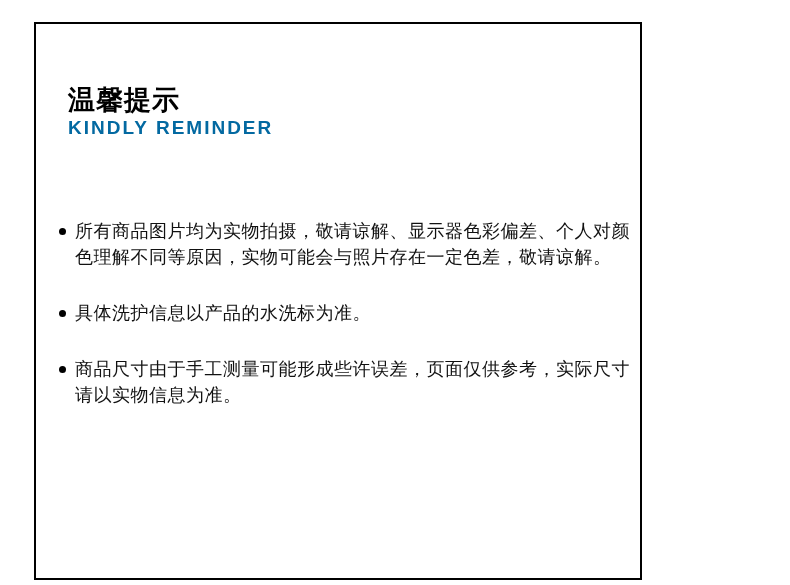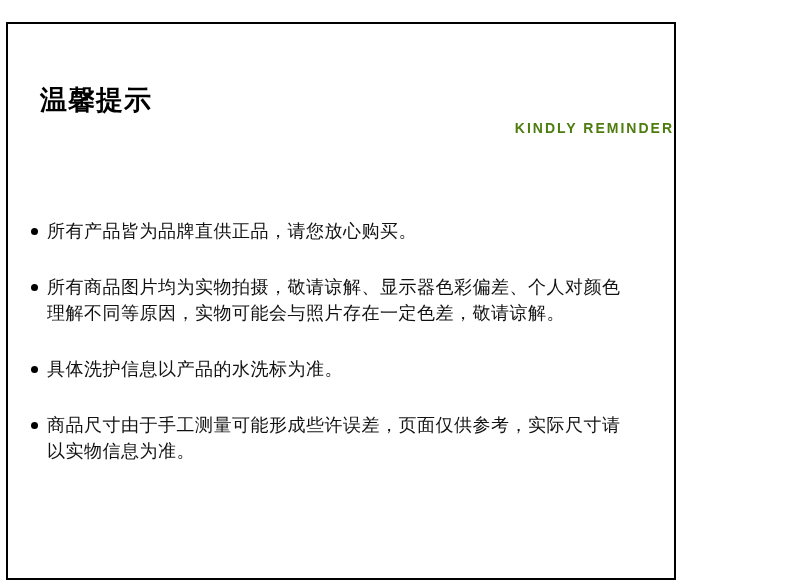--- a/index.html
+++ b/index.html
@@ -11,47 +11,46 @@
     position: relative;
     width: 790px;
     height: 585px;
     background: #ffffff;
     font-family: "Liberation Sans", "DejaVu Sans", sans-serif;
     color: #111111;
     overflow: hidden;
   }
   .frame {
     position: absolute;
-    left: 6px;
+    left: 34px;
     top: 22px;
-    width: 670px;
+    width: 608px;
     height: 558px;
     box-sizing: border-box;
     border: 2px solid #000000;
     background: #ffffff;
   }
   .header {
     margin: 60px 0 0 32px;
   }
   .title {
     margin: 0;
     font-size: 27px;
     line-height: 32px;
     font-weight: 700;
     letter-spacing: 1px;
     color: #000000;
   }
   .subtitle {
     margin-top: 4px;
-    font-size: 14px;
+    font-size: 19px;
     line-height: 16px;
     font-weight: 700;
     letter-spacing: 2px;
-    color: #4d7c0f;
-    text-align: right;
+    color: #0369a1;
   }
   .notes {
     list-style: none;
     margin: 82px 0 0 23px;
     padding: 0;
     max-width: 600px;
   }
   .notes li {
     position: relative;
     padding-left: 16px;
@@ -85,24 +84,20 @@
   <div class="frame">
 
     <div class="header">
       <h1 class="title">温馨提示</h1>
       <div class="subtitle">KINDLY REMINDER</div>
     </div>
 
     <ul class="notes">
       <li>
         <span class="bullet"></span>
-        <span class="note-text">所有产品皆为品牌直供正品，请您放心购买。</span>
-      </li>
-      <li>
-        <span class="bullet"></span>
         <span class="note-text">所有商品图片均为实物拍摄，敬请谅解、显示器色彩偏差、个人对颜色理解不同等原因，实物可能会与照片存在一定色差，敬请谅解。</span>
       </li>
       <li>
         <span class="bullet"></span>
         <span class="note-text">具体洗护信息以产品的水洗标为准。</span>
       </li>
       <li>
         <span class="bullet"></span>
         <span class="note-text">商品尺寸由于手工测量可能形成些许误差，页面仅供参考，实际尺寸请以实物信息为准。</span>
       </li>

